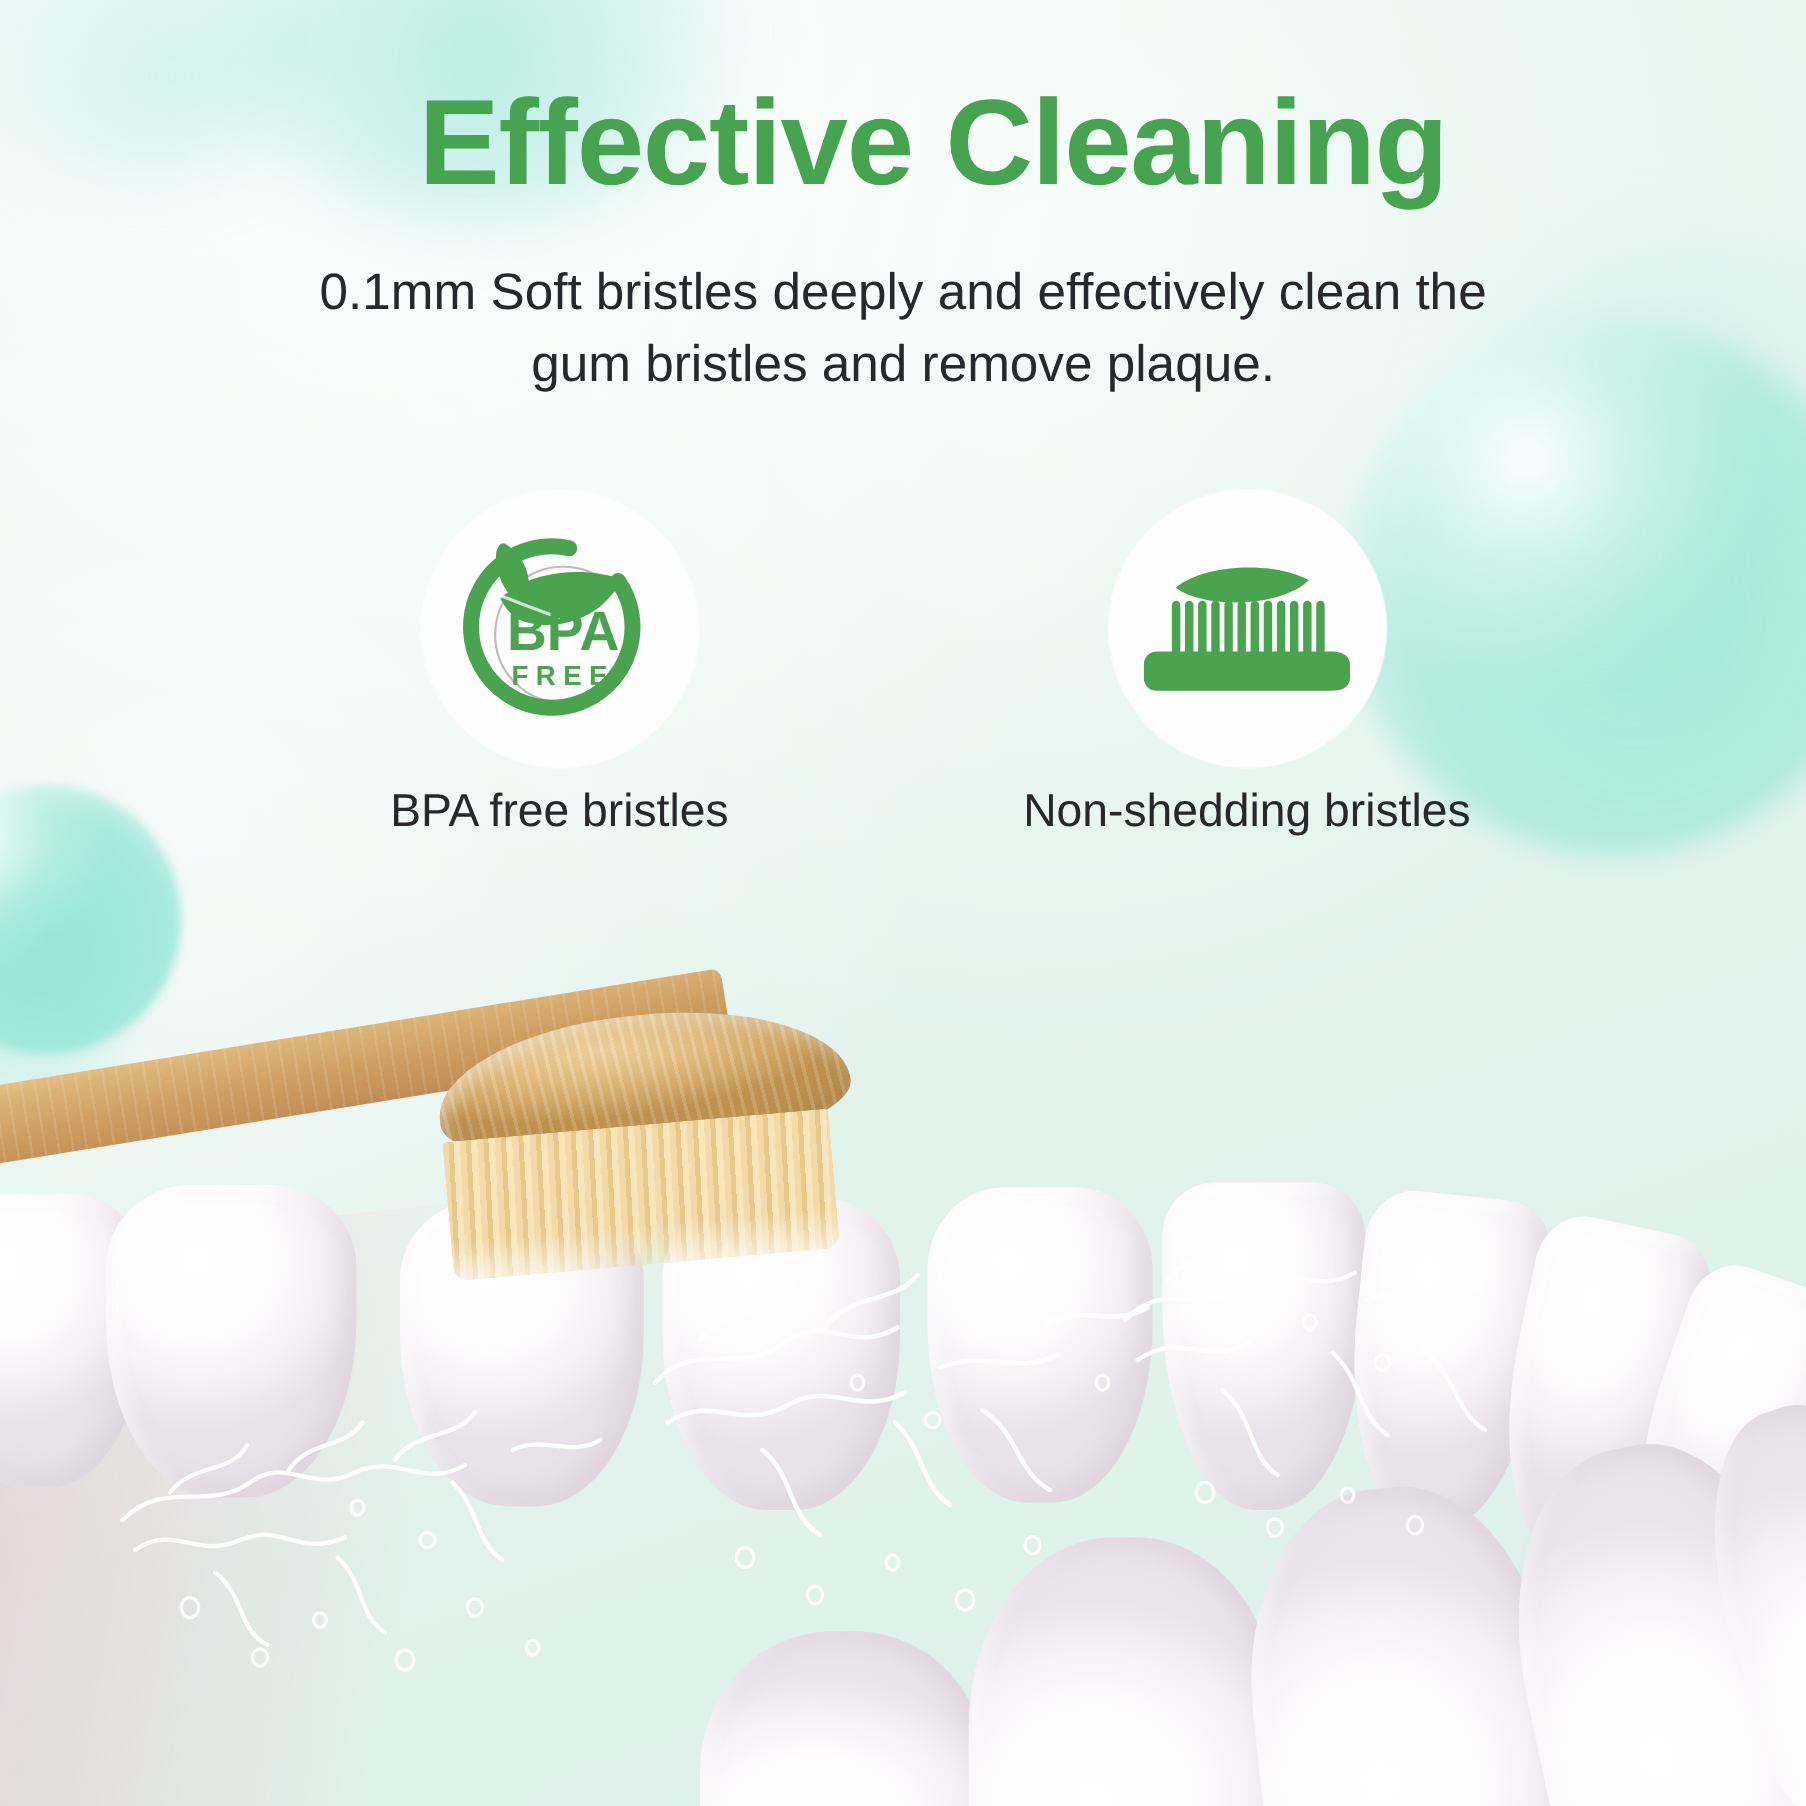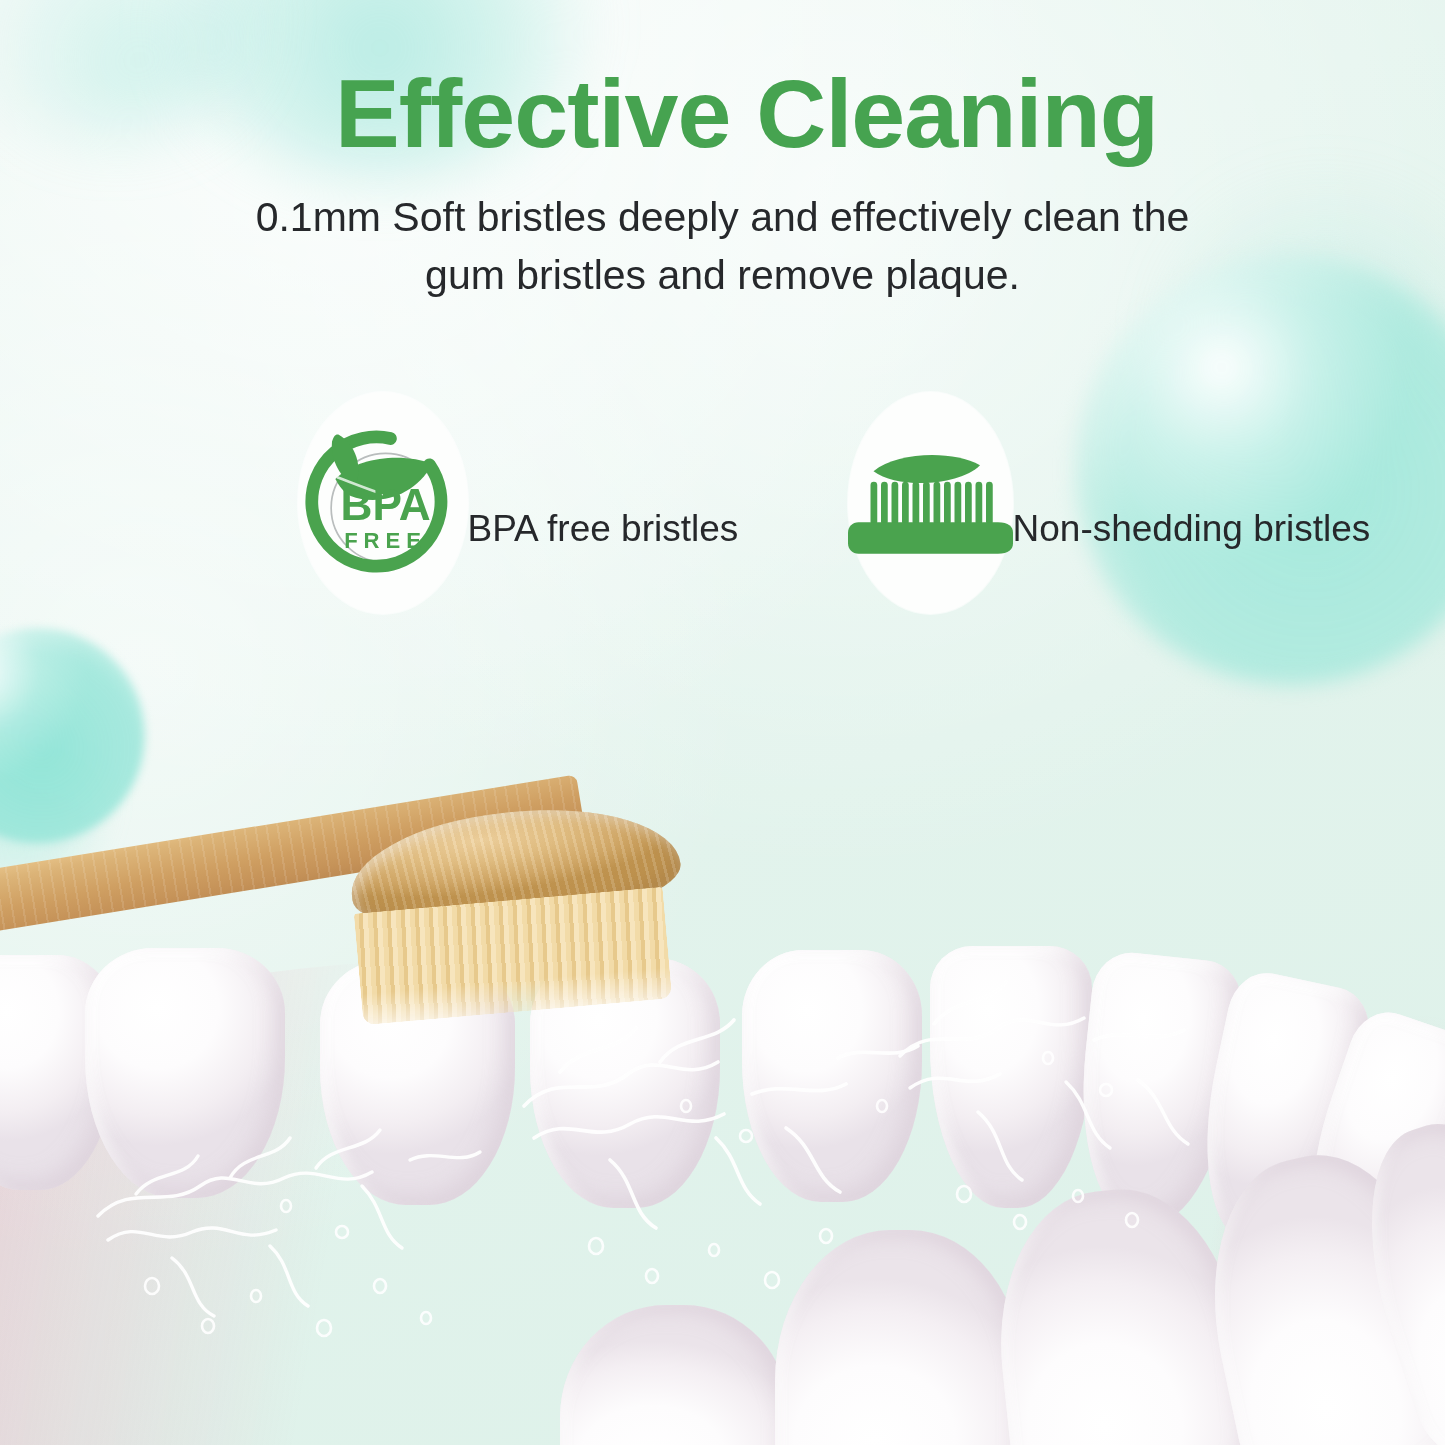--- a/index.html
+++ b/index.html
@@ -77,46 +77,46 @@
     position:absolute; left:0; top:62px; width:1445px;
     text-align:center;
     font-size:97px;
     font-weight:bold;
     letter-spacing:-1px;
     color:#46a350;
     line-height:1.08;
     margin-left:24px;
   }
   .subtitle {
-    position:absolute; left:160px; top:188px; width:1125px;
+    position:absolute; left:160px; top:204px; width:1125px;
     text-align:center;
     font-size:41px;
     font-weight:300;
     color:#26282b;
     line-height:1.42;
   }
 
   
   .features {
     position:absolute; left:0; top:392px; width:1445px;
     display:flex;
     justify-content:center;
     gap:250px;
   }
-  .feature { width:300px; display:flex; flex-direction:row; align-items:center; }
+  .feature { width:300px; display:flex; flex-direction:column; align-items:center; }
 
   .icon-circle {
     width:222px; height:222px;
     border-radius:50%;
     background:#fdfefd;
     display:flex; align-items:center; justify-content:center;
     box-shadow:0 0 0 1px rgba(255,255,255,.6);
   }
   .feature-label {
-    margin-top:52px;
+    margin-top:14px;
     font-size:37px;
     font-weight:300;
     color:#26282b;
     white-space:nowrap;
   }
 
   
   .scene { position:absolute; left:0; top:760px; width:1445px; height:685px; overflow:hidden; }
 
   .gum {

